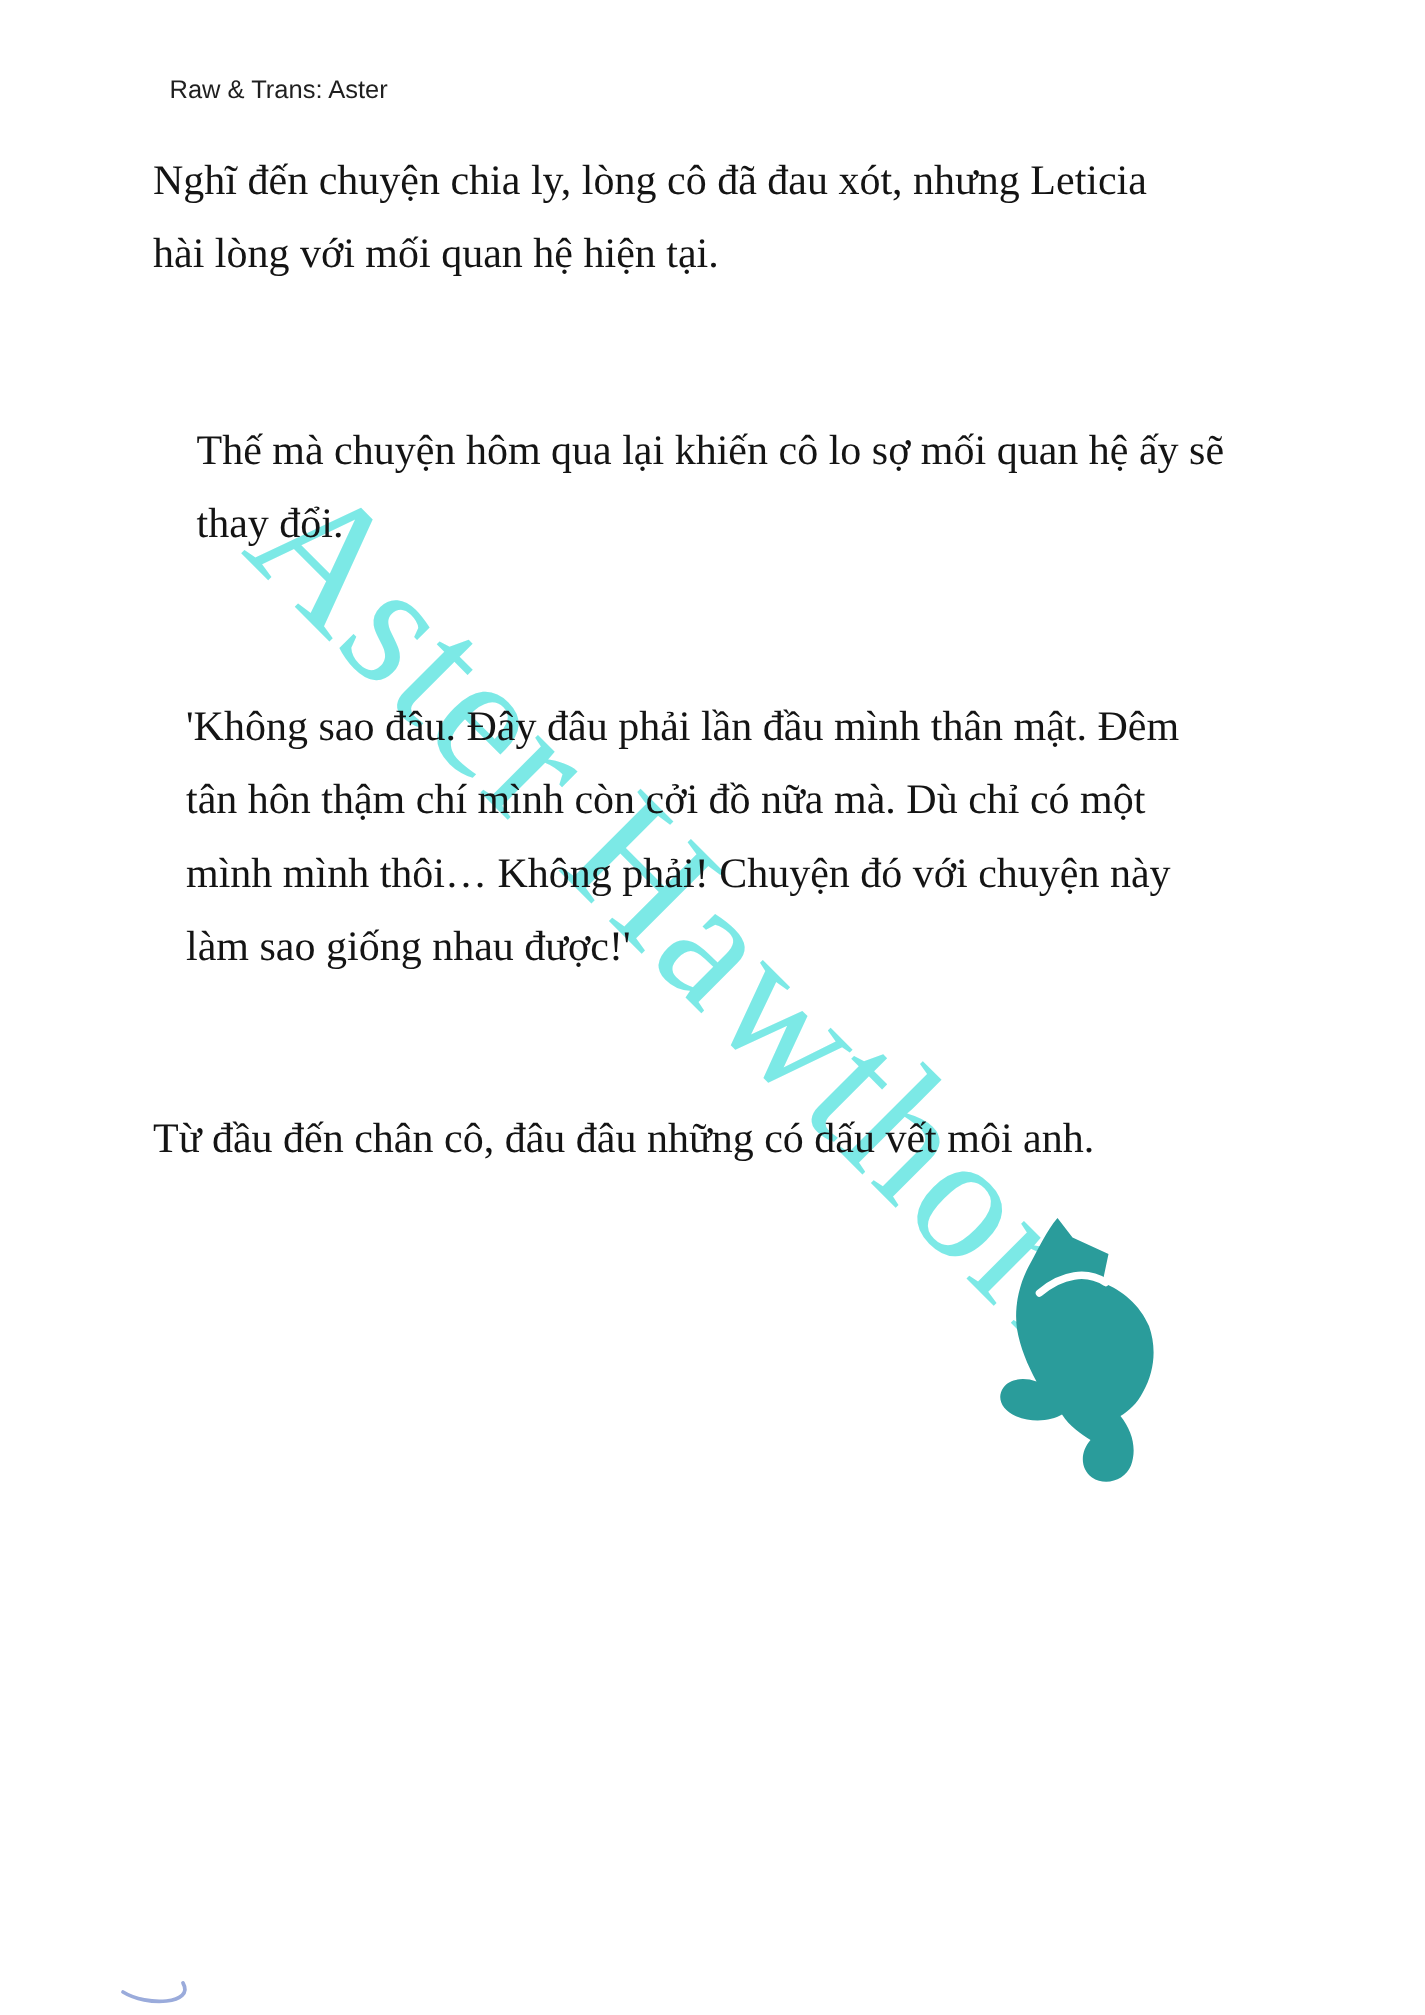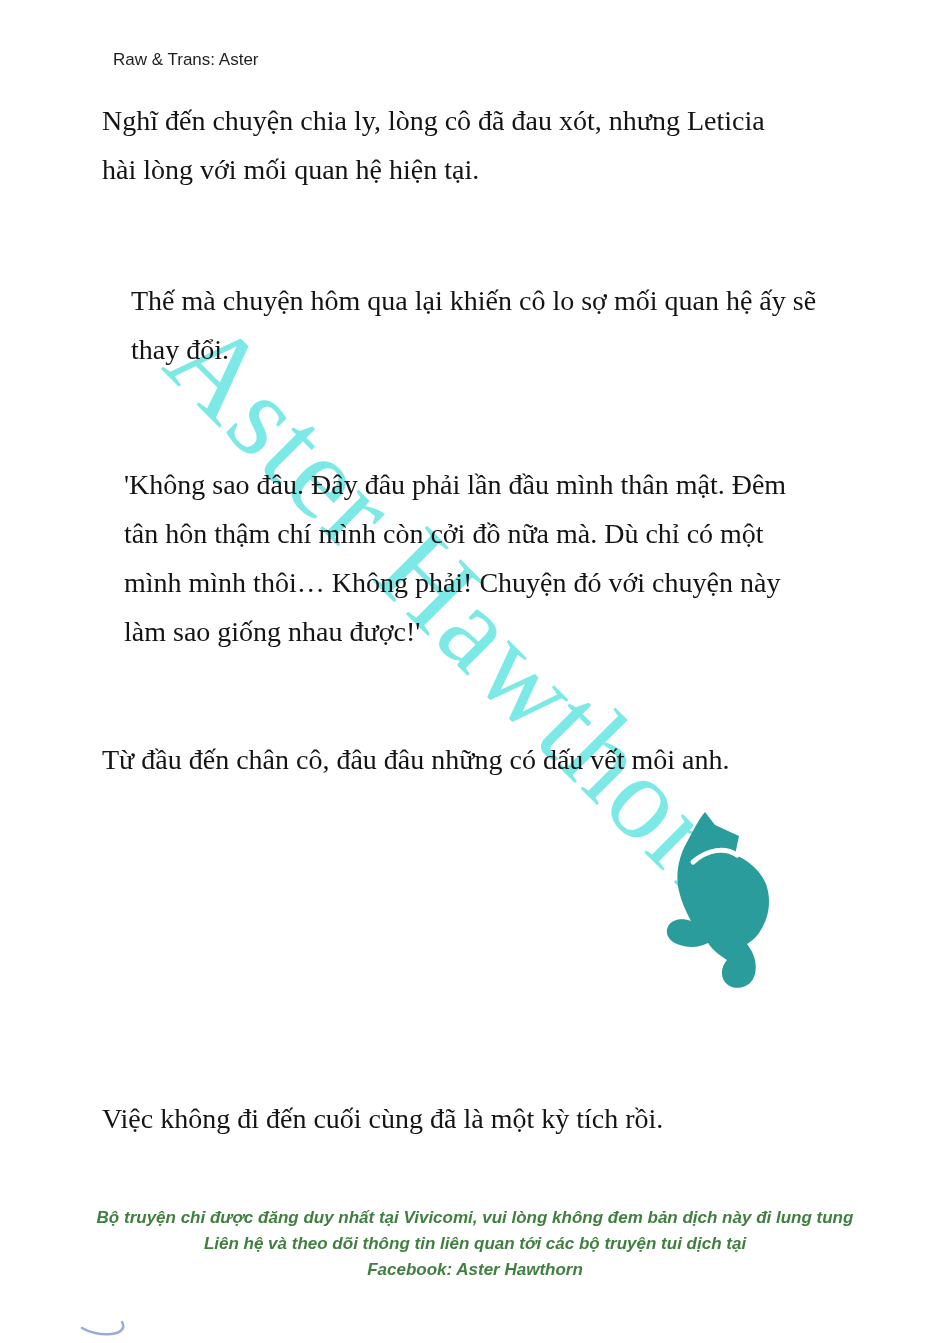--- a/index.html
+++ b/index.html
@@ -79,23 +79,19 @@
 
   <div class="para p1">Nghĩ đến chuyện chia ly, lòng cô đã đau xót, nhưng Leticia
 hài lòng với mối quan hệ hiện tại.</div>
   <div class="para p2">Thế mà chuyện hôm qua lại khiến cô lo sợ mối quan hệ ấy sẽ
 thay đổi.</div>
   <div class="para p3">'Không sao đâu. Đây đâu phải lần đầu mình thân mật. Đêm
 tân hôn thậm chí mình còn cởi đồ nữa mà. Dù chỉ có một
 mình mình thôi… Không phải! Chuyện đó với chuyện này
 làm sao giống nhau được!'</div>
   <div class="para p4">Từ đầu đến chân cô, đâu đâu những có dấu vết môi anh.</div>
-  <div class="para p6">Việc không đi đến cuối cùng đã là một kỳ tích rồi.</div>
 
-  <div class="footer">Bộ truyện chỉ được đăng duy nhất tại Vivicomi, vui lòng không đem bản dịch này đi lung tung
-Liên hệ và theo dõi thông tin liên quan tới các bộ truyện tui dịch tại
-Facebook: Aster Hawthorn</div>
 
   <svg class="logo-flourish" width="70" height="20" viewBox="0 0 70 20" aria-hidden="true">
     <path d="M4,10 C20,20 52,18 44,4" fill="none" stroke="#9aabdb" stroke-width="2.5" stroke-linecap="round"></path>
   </svg>
 
 </div>
 
 </body></html>

